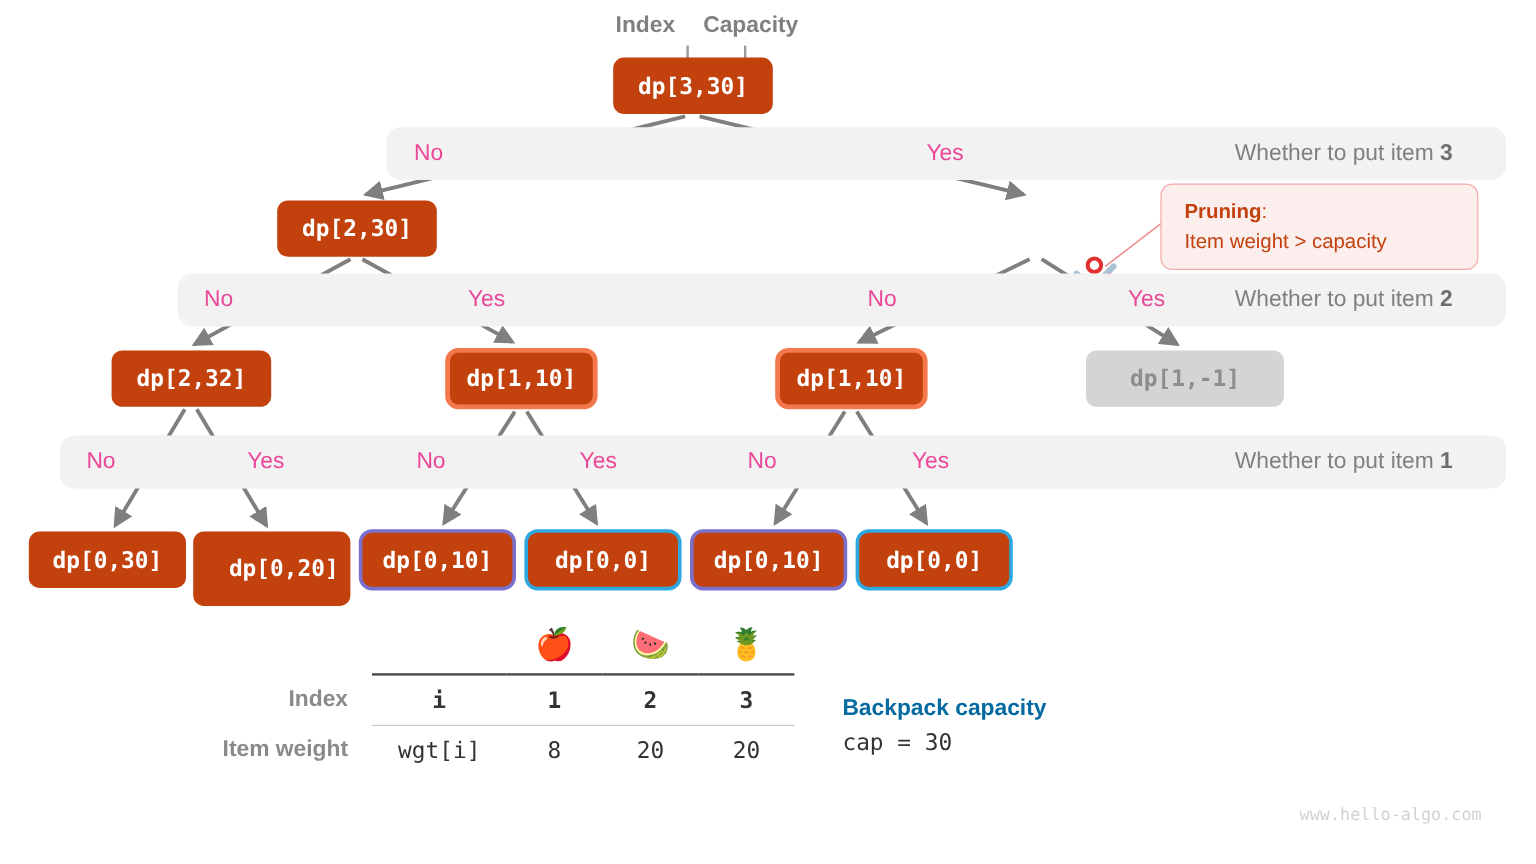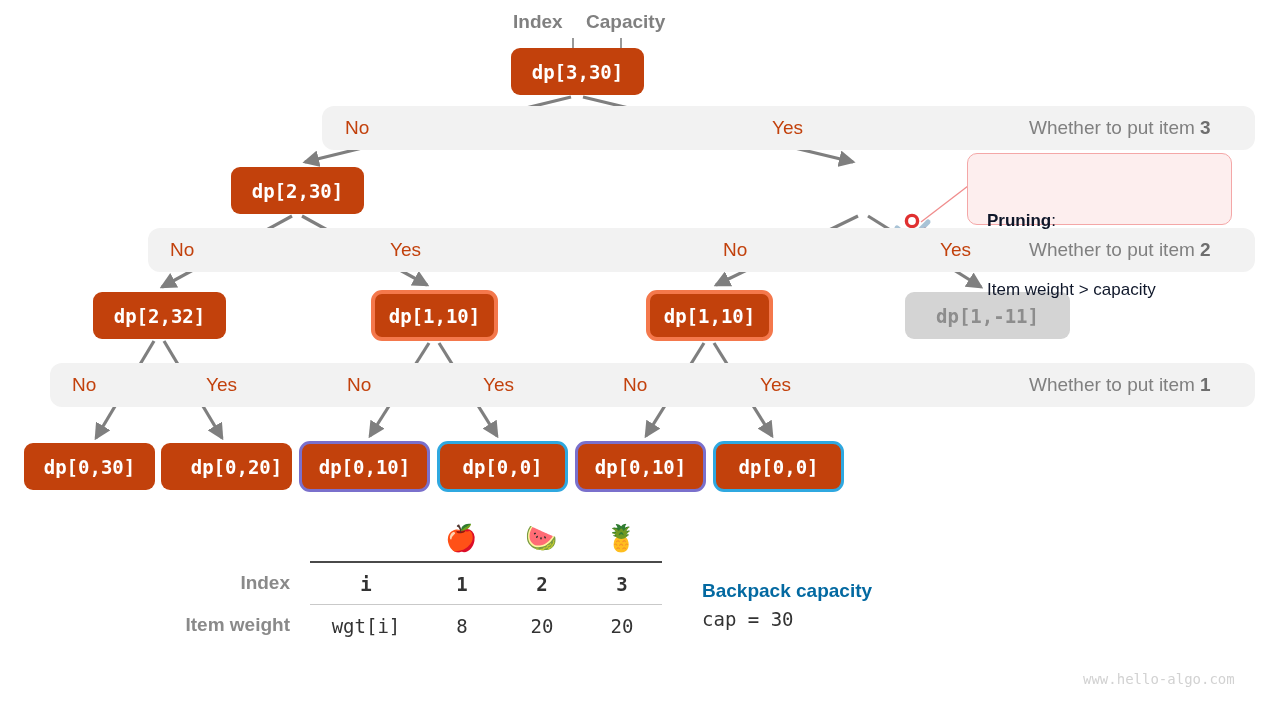--- a/index.html
+++ b/index.html
@@ -27,21 +27,21 @@
   }
   
   .band {
     position: absolute;
     background: #f2f2f2;
     border-radius: 12px;
     box-sizing: border-box;
   }
   .band-label {
     position: absolute;
-    color: #c2410c;
+    color: #ec4899;
     font-size: 19px;
     white-space: nowrap;
     line-height: 1;
   }
   .band-label.right {
     color: #808080;
   }
   .band-label b {
     color: #6e6e6e;
     font-weight: bold;
@@ -79,25 +79,24 @@
     position: absolute;
     left: 967px; top: 153px;
     width: 265px; height: 72px;
     box-sizing: border-box;
     background: #fdeeee;
     border: 1.6px solid #f4a7a7;
     border-radius: 10px;
     padding: 10px 0 0 19px;
   }
   #pruning-box .ln {
-    color: #0f172a;
+    color: #c2410c;
     font-size: 17px;
     line-height: 25px;
     white-space: nowrap;
-    margin-top: 44px;
   }
   #pruning-box .ln b { font-weight: bold; }
   
   #table-wrap {
     position: absolute;
     left: 120px; top: 515px;
     width: 560px;
   }
   table.data {
     border-collapse: collapse;
@@ -232,24 +231,24 @@
   <div class="band-label" style="left:760px; top:375px;">Yes</div>
   <div class="band-label right" style="left:1029px; top:375px;"><span>Whether to put item </span><b>1</b></div>
 
   <div class="node" style="left:511px; top:48px; width:133px; height:47px;">dp[3,30]</div>
 
   <div class="node" style="left:231px; top:167px; width:133px; height:47px;">dp[2,30]</div>
 
   <div class="node" style="left:93px; top:292px; width:133px; height:47px;">dp[2,32]</div>
   <div class="node orange" style="left:371px; top:290px; width:127px; height:51px;">dp[1,10]</div>
   <div class="node orange" style="left:646px; top:290px; width:127px; height:51px;">dp[1,10]</div>
-  <div class="node muted" style="left:905px; top:292px; width:165px; height:47px;">dp[1,-11]</div>
+  <div class="node muted" style="left:905px; top:292px; width:165px; height:47px;">dp[1,-1]</div>
 
   <div class="node" style="left:24px; top:443px; width:131px; height:47px;">dp[0,30]</div>
-  <div class="node" style="left:161px; top:443px; width:131px; height:47px;padding-left:20px;">dp[0,20]</div>
+  <div class="node" style="left:161px; top:443px; width:131px; height:62px;padding-left:20px;">dp[0,20]</div>
   <div class="node purple" style="left:299px; top:441px; width:131px; height:51px;">dp[0,10]</div>
   <div class="node blue" style="left:437px; top:441px; width:131px; height:51px;">dp[0,0]</div>
   <div class="node purple" style="left:575px; top:441px; width:131px; height:51px;">dp[0,10]</div>
   <div class="node blue" style="left:713px; top:441px; width:131px; height:51px;">dp[0,0]</div>
 
   <div id="pruning-box">
     <div class="ln"><b>Pruning</b><span>:</span></div>
     <div class="ln">Item weight &gt; capacity</div>
   </div>
 

